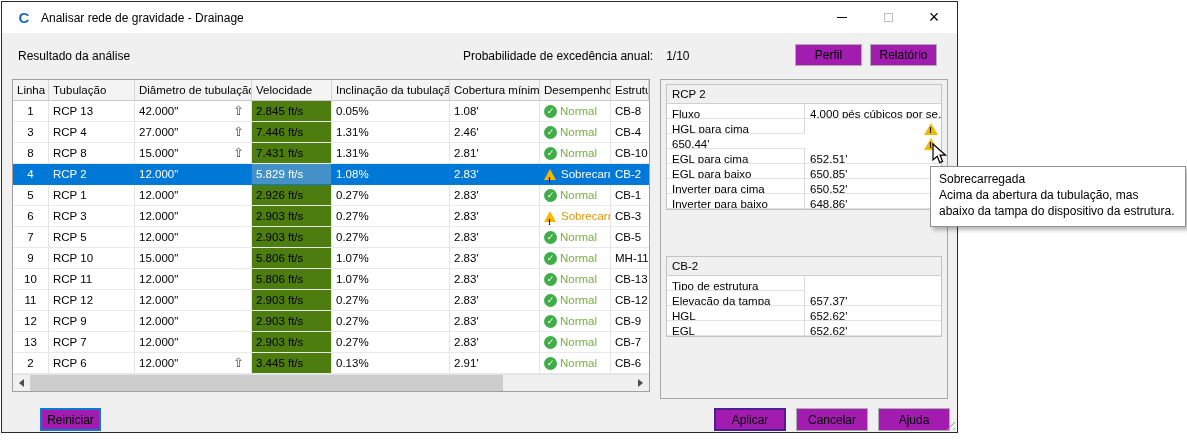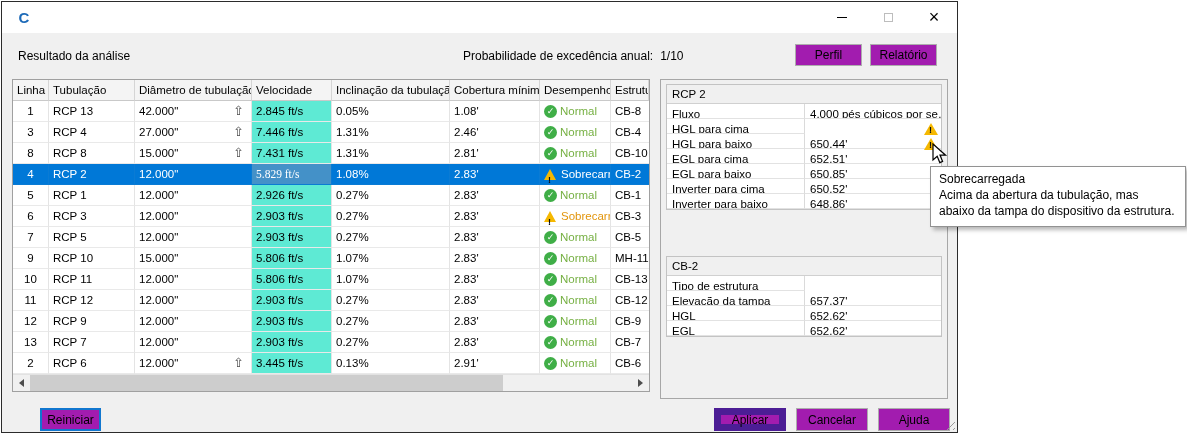--- a/index.html
+++ b/index.html
@@ -28,21 +28,21 @@
   }
   .win-title { margin-left:9px; font-size:12px; }
   .win-controls { position:absolute; right:0; top:0; height:30px; display:flex; }
   .win-btn { width:46px; height:30px; display:flex; align-items:center; justify-content:center; }
   .glyph-min { width:10px; height:1px; background:#000; display:block; }
   .glyph-max { width:9px; height:9px; border:1px solid #bdbdbd; display:block; }
   .glyph-close::before { content:"\00D7"; font-size:18px; line-height:18px; color:#000; }
 
   
   .result-label { position:absolute; left:16px; top:47px; }
-  .prob-wrap { position:absolute; left:461px; top:47px; display:flex; gap:7px;align-items:center; }
+  .prob-wrap { position:absolute; left:461px; top:47px; display:flex; gap:13px;align-items:center; }
   .btn {
     position:absolute; background:#a21caf; border:1px solid #adadad;
     font-family:inherit; font-size:12px; text-align:center; color:#000;
     display:flex; align-items:center; justify-content:center; cursor:default;
   }
   .btn-perfil   { left:793px; top:42px; width:67px; height:22px; }
   .btn-relatorio{ left:868px; top:42px; width:67px; height:22px; }
 
   
   .table-wrap {
@@ -56,21 +56,21 @@
   }
   .hcell {
     background:#f4f4f4; border-right:1px solid #d5d5d5; border-bottom:1px solid #c9c9c9;
     font-size:11.5px; line-height:20px; padding-left:4px; white-space:nowrap; overflow:hidden;
   }
   .cell {
     border-right:1px solid #e4e4e4; border-bottom:1px solid #e9e9e9;
     font-size:11.5px; line-height:20px; padding-left:4px; white-space:nowrap; overflow:hidden;
   }
   .c-linha { text-align:center; padding-left:0; }
-  .c-vel { background:#5eead4; }
+  .c-vel { background:#4d7c0f; }
   .c-dia { display:flex; justify-content:space-between; padding-right:7px; }
   .up-arrow::before { content:"\21E7"; font-family:"DejaVu Sans",sans-serif; font-size:13px; color:#4d4d4d; }
   .c-status { display:flex; align-items:center; gap:3px; }
   .ok-icon {
     flex:0 0 13px; width:13px; height:13px; border-radius:50%; background:#3fae47;
     display:inline-flex; align-items:center; justify-content:center; margin-top:0px;
   }
   .ok-icon::before { content:"\2713"; color:#fff; font-size:9px; font-weight:bold; line-height:13px; }
   .warn-icon { display:none; position:relative; flex:0 0 14px; height:13px; }
   .tri {
@@ -79,21 +79,21 @@
     border-bottom:11px solid #f5b800;
   }
   .tri::after {
     content:"!"; position:absolute; left:-2px; top:1px; font-size:9px; font-weight:bold; color:#111;
   }
   .status-label { color:#76b043; overflow:hidden; white-space:nowrap; }
   .c-status[data-status="warning"] .warn-icon { display:inline-block; }
   .c-status[data-status="warning"] .status-label { color:#e2950c; }
   .c-est { border-right:none; }
   .trow[data-selected="true"] .cell { background:#0078d7; color:#fff; border-color:#0a7bd4; }
-  .trow[data-selected="true"] .c-vel { background:#4491c8;font-family:Liberation Serif, serif; }
+  .trow[data-selected="true"] .c-vel { background:#4491c8; }
   .trow[data-selected="true"] .status-label { color:#fff; }
 
   
   .hscroll {
     position:absolute; left:0; bottom:0; width:636px; height:17px;
     background:#f0f0f0; border-top:1px solid #e2e2e2;
   }
   .sb-btn { position:absolute; top:0; width:17px; height:16px; display:flex; align-items:center; justify-content:center; }
   .sb-left { left:0; } .sb-right { right:0; }
   .tri-l { width:0;height:0;border-top:4px solid transparent;border-bottom:4px solid transparent;border-right:5px solid #4d4d4d; }
@@ -125,37 +125,38 @@
     padding:5px 8px 6px 8px; z-index:50; font-size:12px;
   }
   .tooltip-title { font-weight:normal; margin-bottom:2px; }
   .tooltip-body { line-height:1.32; }
 
   
   .cursor { position:absolute; left:931px; top:143px; z-index:60; }
 
   
   .btn-reiniciar { left:38px;  top:406px; width:61px; height:23px; border:2px solid #1177cf; }
-  .btn-aplicar   { left:712px; top:406px; width:72px; height:23px; border:7px solid #4c1d95; }
+  .btn-aplicar   { left:712px; top:406px; width:72px; height:23px; border:2px solid #4c1d95; }
   .btn-cancelar  { left:794px; top:406px; width:72px; height:23px; }
   .btn-ajuda     { left:876px; top:406px; width:72px; height:23px; }
 
   .grip {
     position:absolute; right:2px; bottom:2px; width:12px; height:12px;
     background:repeating-linear-gradient(135deg, transparent 0 3px, #9a9a9a 3px 4px);
     clip-path:polygon(100% 0, 100% 100%, 0 100%);
   }
 </style>
 </head>
 <body>
 
 <div class="dialog">
 
   <div class="titlebar">
     <span class="app-icon">C</span>
+    <span class="win-title">Analisar rede de gravidade - Drainage</span>
     <div class="win-controls">
       <div class="win-btn">
           <span class="glyph-min"></span>
         </div>
       <div class="win-btn">
           <span class="glyph-max"></span>
         </div>
       <div class="win-btn">
           <span class="glyph-close"></span>
         </div>
@@ -445,21 +446,20 @@
           </div>
 
           <div class="prow" data-warning="true">
             <div class="pcell plabel">HGL para cima</div>
             <span class="p-warn">
               <span class="tri"></span>
             </span>
           </div>
 
           <div class="prow" data-warning="true">
-            <div class="pcell plabel">HGL para baixo</div>
             <div class="pcell pvalue">650.44'</div>
             <span class="p-warn">
               <span class="tri"></span>
             </span>
           </div>
 
           <div class="prow" data-warning="false">
             <div class="pcell plabel">EGL para cima</div>
             <div class="pcell pvalue">652.51'</div>
 

